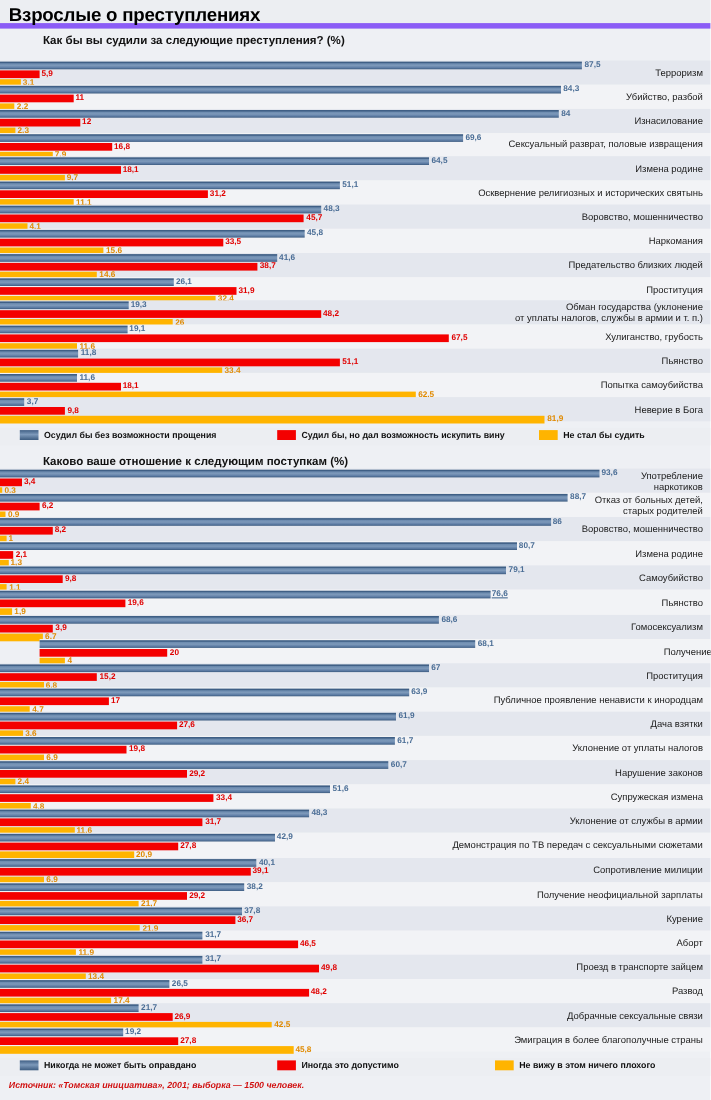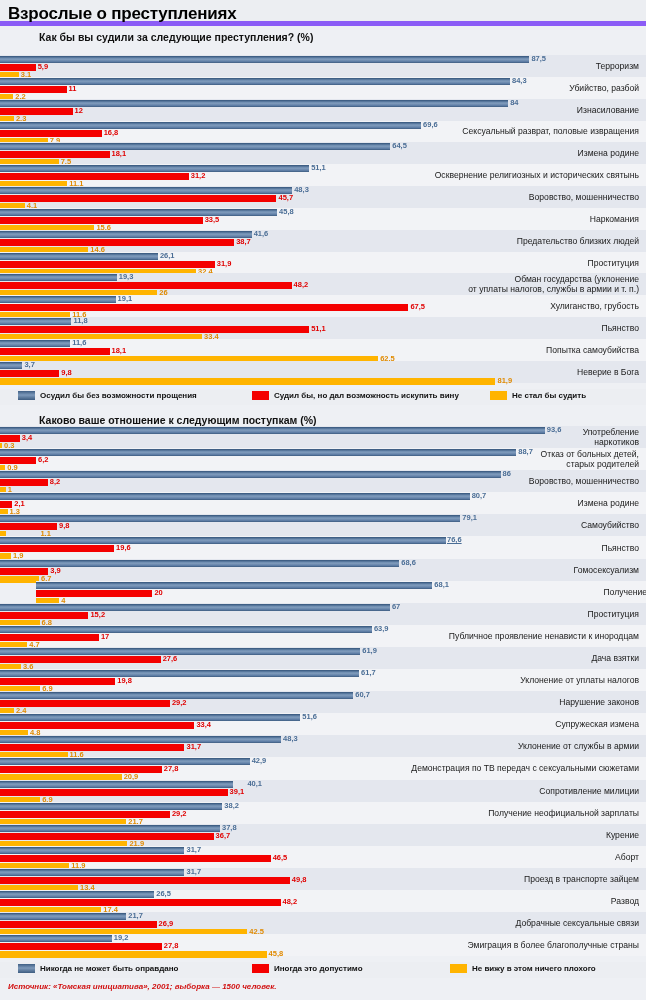--- a/index.html
+++ b/index.html
@@ -210,21 +210,21 @@
         </div>
         <div class="rowlabel" style="top: 5.925px;">Сексуальный разврат, половые извращения</div>
       </div>
       <div class="row alt" style="height: 21.85px;">
         <div class="bars">
           <div class="bar b1 blue" style="width: 390.225px;"></div>
           <div class="val v1 blue" style="left: 392.225px;">64,5</div>
           <div class="bar b2 red" style="width: 109.505px;"></div>
           <div class="val v2 red" style="left: 111.505px;">18,1</div>
           <div class="bar b3 gold" style="width: 58.685px;"></div>
-          <div class="val v3 gold" style="left: 60.685px;">7,5</div>
+          <div class="val v3 gold" style="left: 60.685px;">9,7</div>
         </div>
         <div class="rowlabel" style="top: 5.925px;">Измена родине</div>
       </div>
       <div class="row plain" style="height: 21.85px;">
         <div class="bars">
           <div class="bar b1 blue" style="width: 309.155px;"></div>
           <div class="val v1 blue" style="left: 311.155px;">51,1</div>
           <div class="bar b2 red" style="width: 188.76px;"></div>
           <div class="val v2 red" style="left: 190.76px;">31,2</div>
           <div class="bar b3 gold" style="width: 67.155px;"></div>
@@ -398,21 +398,21 @@
         </div>
         <div class="rowlabel" style="top: 6.05px;">Измена родине</div>
       </div>
       <div class="row alt" style="height: 22.1px;">
         <div class="bars">
           <div class="bar b1 blue" style="width: 460.362px;"></div>
           <div class="val v1 blue" style="left: 462.362px;">79,1</div>
           <div class="bar b2 red" style="width: 57.036px;"></div>
           <div class="val v2 red" style="left: 59.036px;">9,8</div>
           <div class="bar b3 gold" style="width: 6.402px;"></div>
-          <div class="val v3 gold" style="left: 8.402px; margin-left: 32px;">1,1</div>
+          <div class="val v3 gold" style="left: 8.402px;">1,1</div>
         </div>
         <div class="rowlabel" style="top: 6.05px;">Самоубийство</div>
       </div>
       <div class="row plain" style="height: 22.1px;">
         <div class="bars">
           <div class="bar b1 blue" style="width: 445.812px;"></div>
           <div class="val v1 blue" style="left: 447px; text-decoration: underline;">76,6</div>
           <div class="bar b2 red" style="width: 114.072px;"></div>
           <div class="val v2 red" style="left: 116.072px;">19,6</div>
           <div class="bar b3 gold" style="width: 11.058px;"></div>
@@ -526,21 +526,21 @@
           <div class="bar b2 red" style="width: 161.796px;"></div>
           <div class="val v2 red" style="left: 163.796px;">27,8</div>
           <div class="bar b3 gold" style="width: 121.638px;"></div>
           <div class="val v3 gold" style="left: 123.638px;">20,9</div>
         </div>
         <div class="rowlabel" style="top: 6.05px;">Демонстрация по ТВ передач с сексуальными сюжетами</div>
       </div>
       <div class="row alt" style="height: 22.1px;">
         <div class="bars">
           <div class="bar b1 blue" style="width: 233.382px;"></div>
-          <div class="val v1 blue" style="left: 235.382px; margin-left: 12px;">40,1</div>
+          <div class="val v1 blue" style="left: 235.382px;">40,1</div>
           <div class="bar b2 red" style="width: 227.562px;"></div>
           <div class="val v2 red" style="left: 229.562px;">39,1</div>
           <div class="bar b3 gold" style="width: 40.158px;"></div>
           <div class="val v3 gold" style="left: 42.158px;">6,9</div>
         </div>
         <div class="rowlabel" style="top: 6.05px;">Сопротивление милиции</div>
       </div>
       <div class="row plain" style="height: 22.1px;">
         <div class="bars">
           <div class="bar b1 blue" style="width: 222.324px;"></div>

